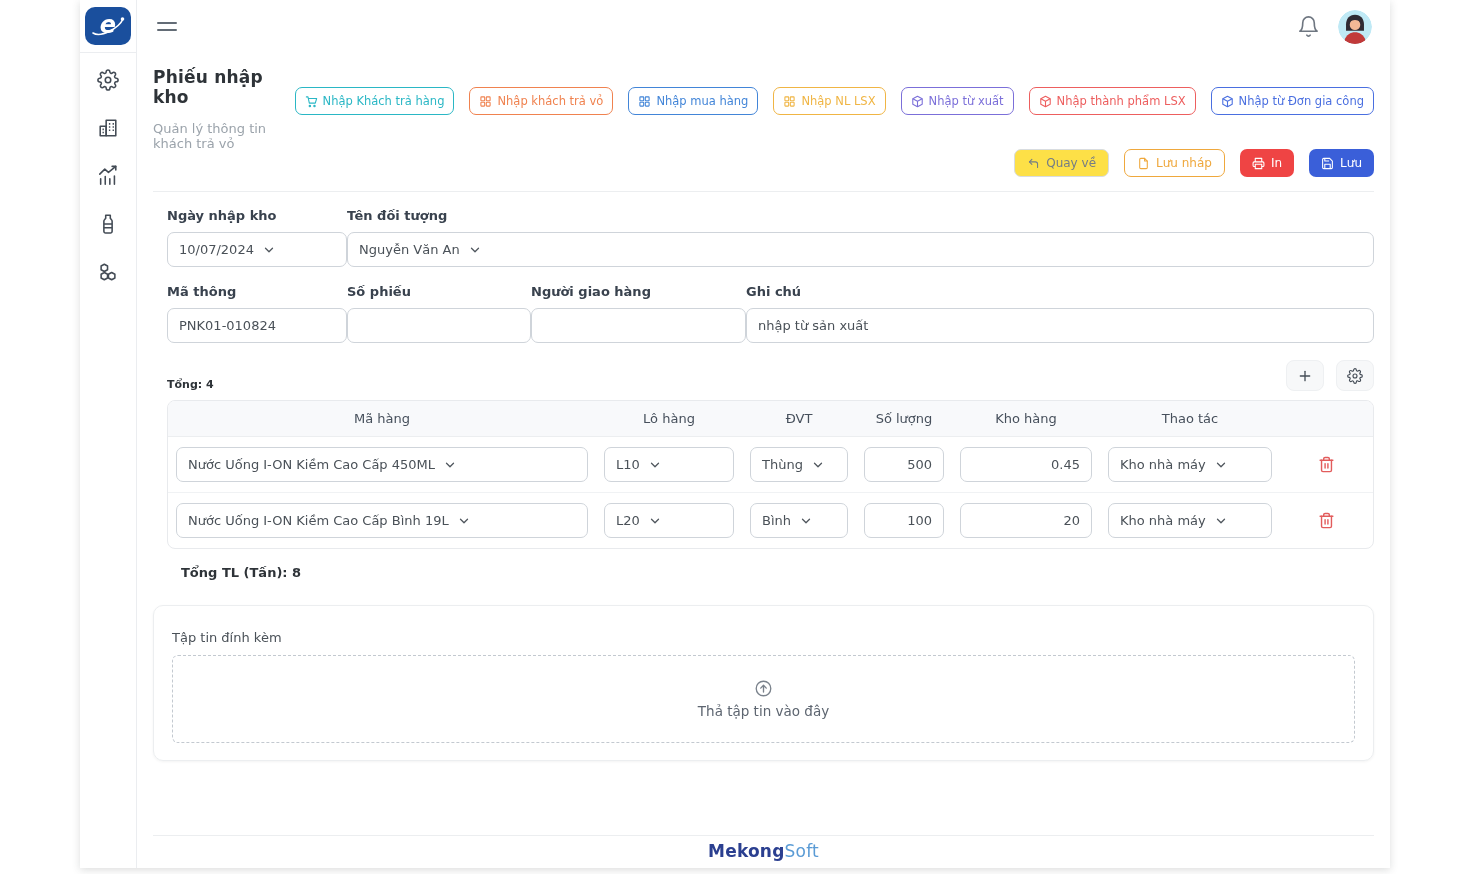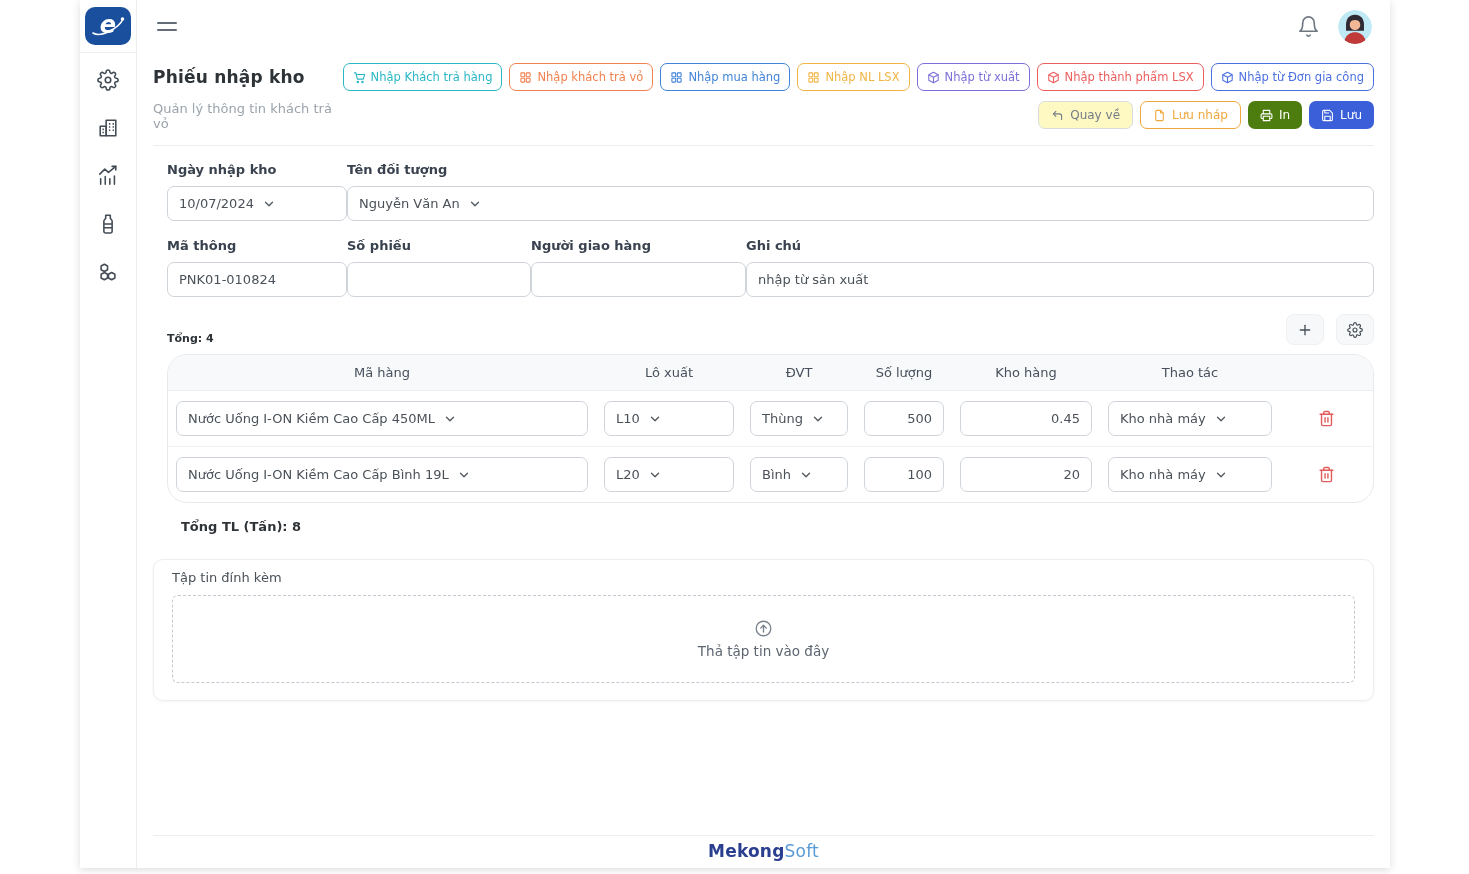--- a/index.html
+++ b/index.html
@@ -30,28 +30,28 @@
   .avatar svg { width:100%; height:100%; display:block; }
 
   .content { flex:1; padding:0 16px; display:flex; flex-direction:column; min-height:0; }
 
   
   .page-head { display:flex; justify-content:space-between; align-items:flex-start; padding:10px 0 14px; border-bottom:1px solid #eceef0; }
   .head-left { padding-top:4px; }
   .page-title { font-size:17px; font-weight:bold; color:#2e3338; letter-spacing:.2px; }
   .page-subtitle { font-size:13px; color:#9ba3ab; margin-top:14px; }
   .head-right { display:flex; flex-direction:column; gap:10px; align-items:flex-end; }
-  .btn-row { display:flex; gap:7px; }
+  .btn-row { display:flex; gap:15px;margin-top:24px; }
   .chip-btn { border:1px solid; background:#fff; border-radius:7px; padding:6px 9px; font-size:11.5px;
               display:inline-flex; align-items:center; gap:5px; white-space:nowrap; cursor:pointer; font-family:inherit; }
   .chip-btn svg { width:13px; height:13px; flex-shrink:0; }
   .sm-btn { border-radius:7px; padding:6px 12px; font-size:12px; display:inline-flex; align-items:center; gap:6px;
             white-space:nowrap; cursor:pointer; font-family:inherit; border:1px solid transparent; }
   .sm-btn svg { width:13px; height:13px; }
-  .btn-back { background:#fef9c3; border-color:#d8dce0; color:#757d85; }
+  .btn-back { background:#fde047; border-color:#d8dce0; color:#757d85; }
   .btn-draft { background:#fff; }
   .btn-print, .btn-save { color:#fff; border:none; }
 
   
   .form-wrap { margin-left:14px; padding-top:16px; }
   .form-row { display:flex; margin-bottom:17px; }
   .field { display:flex; flex-direction:column; }
   .field > label { font-size:13px; font-weight:bold; color:#39424e; margin-bottom:9px; }
   .control { height:35px; border:1px solid #cfd4da; border-radius:7px; display:flex; align-items:center;
              padding:0 11px; font-size:13px; color:#4a5158; background:#fff; width:100%; }
@@ -64,36 +64,36 @@
   .flex1 { flex:1; min-width:0; }
 
   
   .table-meta { display:flex; justify-content:space-between; align-items:flex-end; margin:2px 0 9px; }
   .items-total { font-size:11px; font-weight:bold; color:#2e3338; }
   .tools { display:flex; gap:12px; }
   .tool-btn { width:38px; height:31px; background:#f7f8f9; border:1px solid #eef0f2; border-radius:8px;
               display:flex; align-items:center; justify-content:center; color:#454d57; cursor:pointer; }
   .tool-btn svg { width:16px; height:16px; }
 
-  .items-card { border:1px solid #e8eaed; border-radius:20px; overflow:hidden; }
+  .items-card { border:1px solid #e8eaed; border-radius:8px; overflow:hidden; }
   .grid-cols { display:grid; grid-template-columns:428px 146px 114px 96px 148px 180px 1fr; }
   .items-header { background:#f8f9fb; border-bottom:1px solid #eceef0; }
   .items-header > div { padding:10px 8px; font-size:13px; font-weight:500; color:#47505c; text-align:center; white-space:nowrap; }
   .items-row { align-items:center; padding:10px 0; border-bottom:1px solid #f0f2f4; }
   .items-row:last-child { border-bottom:none; }
   .cell { padding:0 8px; }
   .num-input { text-align:right; }
   .cell-action { display:flex; justify-content:center; }
   .trash { width:17px; height:17px; color:#e25c5c; cursor:pointer; }
 
   .total-weight { font-size:13px; font-weight:bold; color:#2e3338; margin:16px 0 0 14px; }
 
   
   .attach-card { margin-top:25px; border:1px solid #eceef0; border-radius:10px; box-shadow:0 1px 3px rgba(0,0,0,.05);
-                 padding:10px 18px 17px; }
+                 padding:24px 18px 17px; }
   .attach-title { font-size:13px; color:#4a5158; margin-bottom:10px; }
   .dropzone { border:1.5px dashed #c3c9d0; border-radius:6px; height:88px; display:flex; flex-direction:column;
               align-items:center; justify-content:center; gap:5px; color:#5d6570; font-size:13.5px; cursor:pointer; }
   .dropzone .up-icon { width:19px; height:19px; color:#7a828c; }
 
   
   .footer { margin-top:auto; border-top:1px solid #eceef0; padding:5px 0 7px; text-align:center; }
   .brand { font-size:17px; letter-spacing:.2px; }
   .brand .b1 { font-weight:bold; }
   .brand .b2 { font-weight:500; }
@@ -307,21 +307,21 @@
                   <use href="#i-return"></use>
                 </svg>
               <span>Quay về</span>
             </button>
             <button class="sm-btn btn-draft" style="color: rgb(239, 168, 61); border-color: rgb(239, 168, 61);">
               <svg viewBox="0 0 24 24">
                   <use href="#i-file"></use>
                 </svg>
               <span>Lưu nháp</span>
             </button>
-            <button class="sm-btn btn-print" style="background-color: #4d7c0f;">
+            <button class="sm-btn btn-print" style="background-color: #ef4444;">
               <svg viewBox="0 0 24 24">
                   <use href="#i-printer"></use>
                 </svg>
               <span>In</span>
             </button>
             <button class="sm-btn btn-save" style="background-color: rgb(58, 95, 217);">
               <svg viewBox="0 0 24 24">
                   <use href="#i-save"></use>
                 </svg>
               <span>Lưu</span>
@@ -382,21 +382,21 @@
                 <svg viewBox="0 0 24 24">
                   <use href="#i-gear"></use>
                 </svg>
               </button>
           </div>
         </div>
 
         <div class="items-card">
           <div class="grid-cols items-header">
             <div>Mã hàng</div>
-            <div>Lô xuất</div>
+            <div>Lô hàng</div>
             <div>ĐVT</div>
             <div>Số lượng</div>
             <div>Kho hàng</div>
             <div>Thao tác</div>
           </div>
 
           <div class="grid-cols items-row">
             <div class="cell">
               <div class="control select">
                 <span>Nước Uống I-ON Kiềm Cao Cấp 450ML</span>

